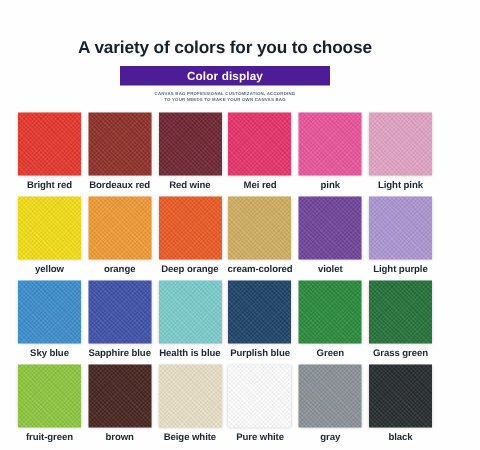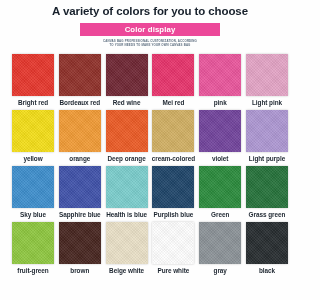--- a/index.html
+++ b/index.html
@@ -22,33 +22,33 @@
   }
 
   
   .page-title {
     text-align: center;
     font-size: 11.5px;
     font-weight: bold;
     color: #17202b;
     letter-spacing: -0.1px;
     margin: 0;
-    padding-top: 5px;
+    padding-top: 26px;
     line-height: 13px;
     white-space: nowrap;
   }
   .banner-wrap {
     display: flex;
     justify-content: center;
     margin-top: 5px;
   }
   .banner {
     width: 140px;
     height: 13px;
-    background: #ec4899;
+    background: #4c1d95;
     color: #ffffff;
     font-size: 7.8px;
     font-weight: bold;
     letter-spacing: 0.1px;
     display: flex;
     align-items: center;
     justify-content: center;
     box-sizing: border-box;
   }
   .subtitle {

